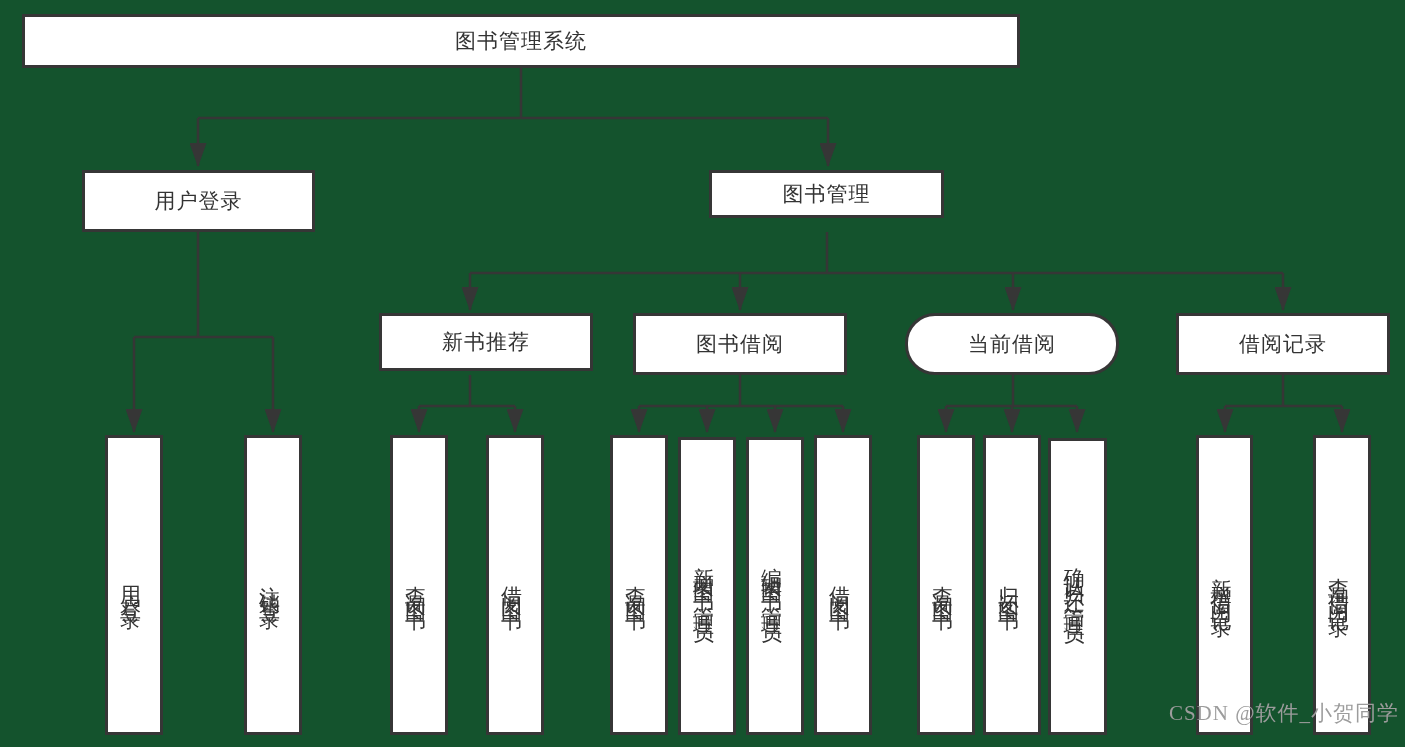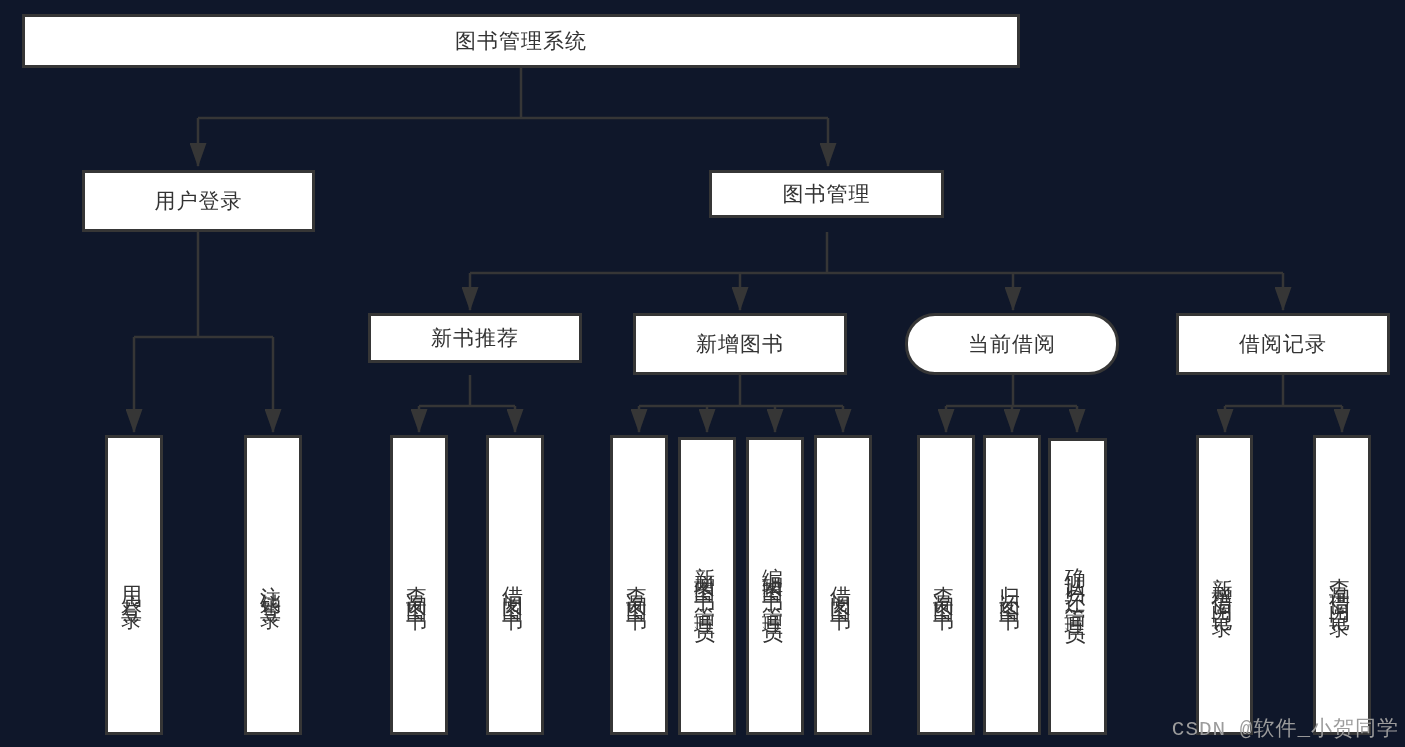--- a/index.html
+++ b/index.html
@@ -1,20 +1,20 @@
 <!DOCTYPE html>
 <html><head>
 <meta charset="utf-8">
 <style>
   html,body{margin:0;padding:0;background:#ffffff;}
   .canvas{
     position:relative;
     width:1405px;height:747px;
-    background:#0f172a;
-    font-family:Liberation Mono, monospace;
+    background:#14532d;
+    font-family:Liberation Serif, serif;
     color:#333333;
     overflow:hidden;
   }
   .connectors{
     position:absolute;left:0;top:0;width:1405px;height:747px;
     pointer-events:none;
   }
   .hbox{
     position:absolute;
     border:3px solid #363636;
@@ -36,21 +36,21 @@
   .vbox .vtext{
     writing-mode:vertical-rl;
     text-orientation:mixed;
     font-size:21px;
     letter-spacing:8px;
     line-height:1;
     padding-block-start:8px;
   }
   .watermark{
     position:absolute;
-    right:6px;bottom:5px;
+    right:6px;bottom:20px;
     font-size:21px;
     color:#9c9c9c;
     letter-spacing:1px;
     z-index:3;
   }
 </style>
 </head>
 <body>
 
 <div class="canvas">
@@ -102,25 +102,25 @@
     <span>图书管理系统</span>
   </div>
 
   <div class="hbox" style="left:82px;top:170px;width:233px;height:62px;">
     <span>用户登录</span>
   </div>
   <div class="hbox" style="left:709px;top:170px;width:235px;height:48px;">
     <span>图书管理</span>
   </div>
 
-  <div class="hbox" style="left:368px;top:313px;width:214px;height:50px;text-align:right;">
+  <div class="hbox" style="left:379px;top:313px;width:214px;height:58px;text-align:right;">
     <span>新书推荐</span>
   </div>
   <div class="hbox" style="left:633px;top:313px;width:214px;height:62px;">
-    <span>新增图书</span>
+    <span>图书借阅</span>
   </div>
   <div class="hbox" style="left:905px;top:313px;width:214px;height:62px;border-radius:30px;">
     <span>当前借阅</span>
   </div>
   <div class="hbox" style="left:1176px;top:313px;width:214px;height:62px;">
     <span>借阅记录</span>
   </div>
 
   <div class="vbox" style="left:105px;top:435px;width:58px;height:300px;">
     <span class="vtext">用户登录</span>

